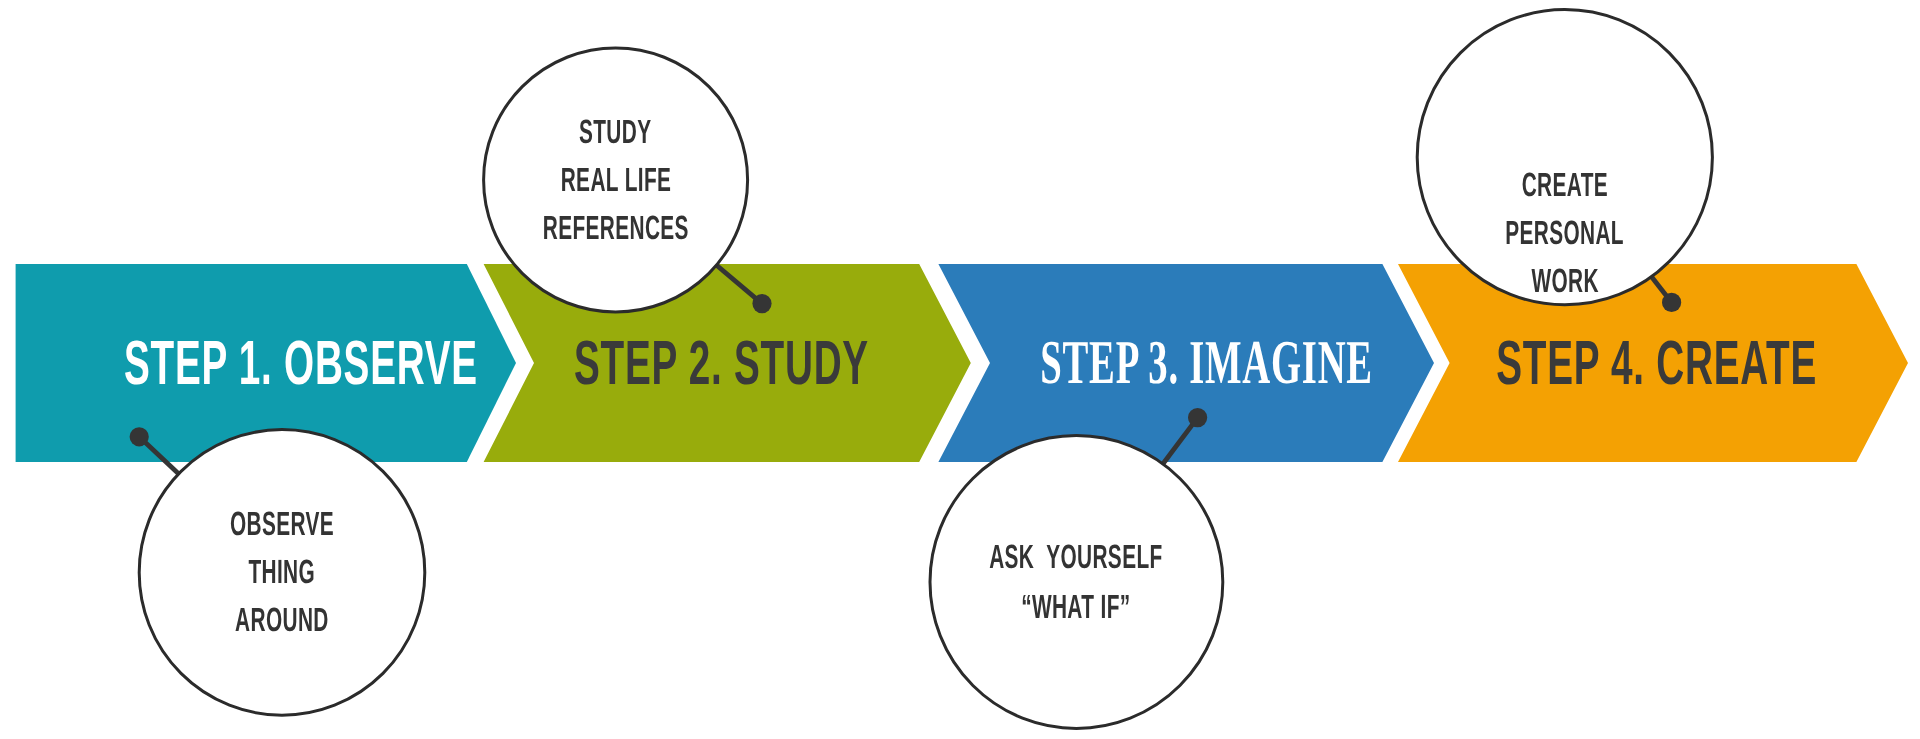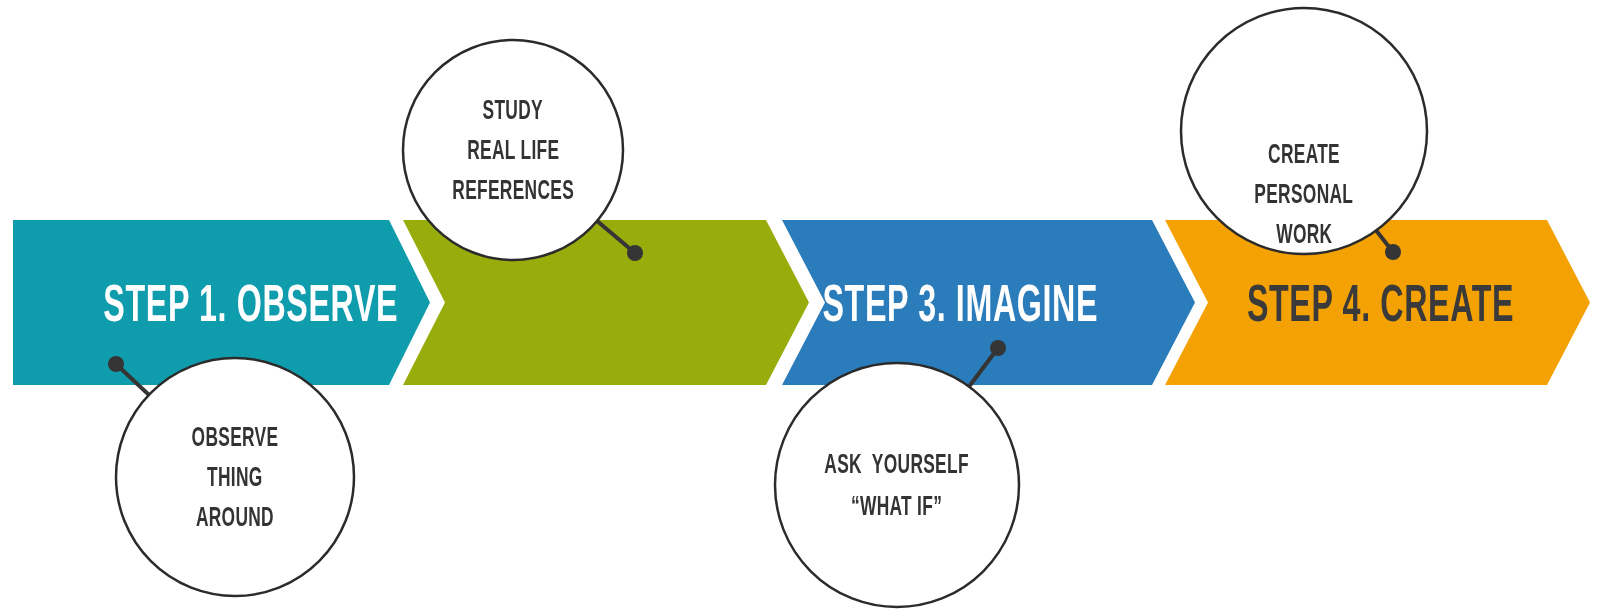--- a/index.html
+++ b/index.html
@@ -35,21 +35,21 @@
     font-size: 52px;
     font-weight: 700;
     letter-spacing: 1px;
     white-space: pre;
     display: inline-block;
     transform: scaleX(0.62);
     transform-origin: center;
   }
   .lbl-1 { left: 13px;   width: 417px; }
   .lbl-2 { left: 403px;  width: 406px; }
-  .lbl-3 { left: 738px;  width: 413px; }
+  .lbl-3 { left: 782px;  width: 413px; font-family: Liberation Serif, serif; }
   .lbl-4 { left: 1165px; width: 425px; }
 
   
   .callout-text {
     position: absolute;
     display: flex;
     flex-direction: column;
     align-items: center;
     justify-content: center;
     text-align: center;
@@ -97,20 +97,23 @@
 
     <circle cx="235" cy="477" r="119" stroke="#2B2B2B" stroke-width="2.5" fill="#FFFFFF"></circle>
     <circle cx="513" cy="150" r="110" stroke="#2B2B2B" stroke-width="2.5" fill="#FFFFFF"></circle>
     <circle cx="897" cy="485" r="122" stroke="#2B2B2B" stroke-width="2.5" fill="#FFFFFF"></circle>
     <circle cx="1304" cy="131" r="123" stroke="#2B2B2B" stroke-width="2.5" fill="#FFFFFF"></circle>
   </svg>
 
   <div class="step-label lbl-1">
     <span class="cond" style="color: rgb(255, 255, 255);">STEP 1. OBSERVE</span>
   </div>
+  <div class="step-label lbl-2">
+    <span class="cond" style="color: rgb(58, 58, 58);">STEP 2. STUDY</span>
+  </div>
   <div class="step-label lbl-3">
     <span class="cond" style="color: rgb(255, 255, 255);">STEP 3. IMAGINE</span>
   </div>
   <div class="step-label lbl-4">
     <span class="cond" style="color: rgb(58, 58, 58);">STEP 4. CREATE</span>
   </div>
 
   <div class="callout-text co-1">
     <span class="cond" style="color: rgb(51, 51, 51);">OBSERVE</span>
     <span class="cond" style="color: rgb(51, 51, 51);">THING</span>

